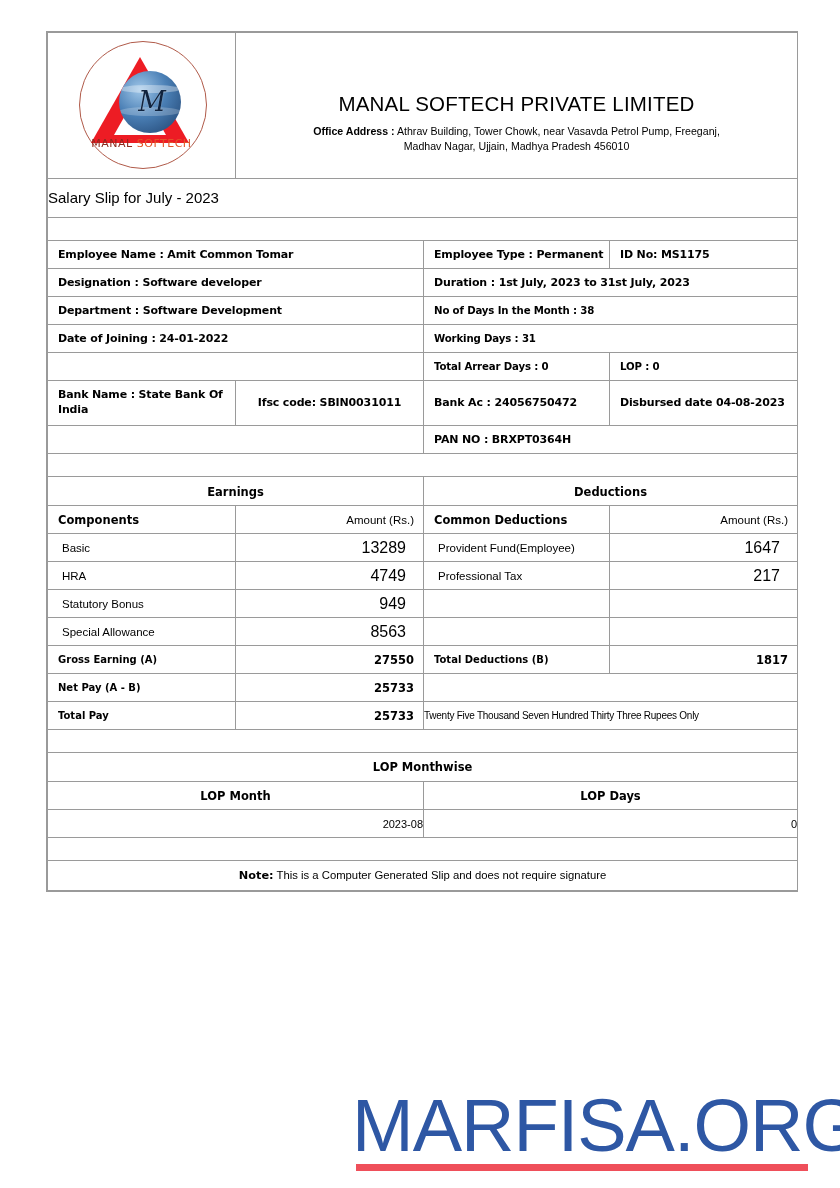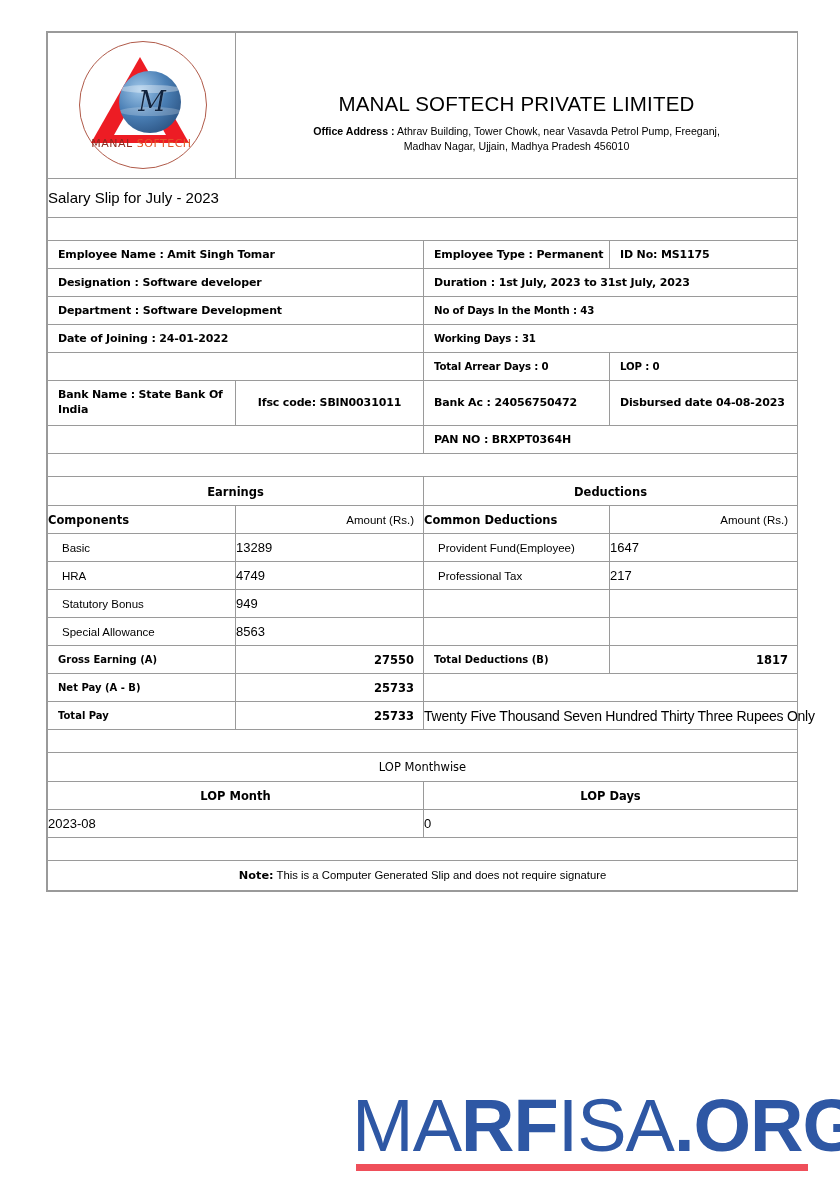--- a/index.html
+++ b/index.html
@@ -106,49 +106,49 @@
   }
   .d .cell.sm{font-size:10.2px;}
   .bank td{height:44px;}
   .bank .cell{white-space:normal;line-height:1.32;}
   .bank .ctr{text-align:center;padding:0 4px;}
 
   
   .sec td{height:28px;text-align:center;}
   .sec .lbl{font-family:"DejaVu Sans",sans-serif;font-weight:bold;font-size:11.5px;}
   .hdr td{height:27px;}
-  .hdr .l{font-family:"DejaVu Sans",sans-serif;font-weight:bold;font-size:11.5px;}
+  .hdr .l{padding-left:10px;font-family:"DejaVu Sans",sans-serif;font-weight:bold;font-size:11.5px;}
   .hdr .r{padding-right:9px;text-align:right;font-size:11.5px;}
   .row td{height:27px;}
   .row .l{padding-left:14px;font-size:11.5px;}
-  .row .r{padding-right:6px;font-size:13px;}
+  .row .r{padding-right:17px;text-align:right;font-size:16px;}
   .row.tot .l{padding-left:10px;font-family:"DejaVu Sans",sans-serif;font-weight:bold;font-size:10px;}
   .row.tot .r{padding-right:9px;text-align:right;font-family:"DejaVu Sans",sans-serif;font-weight:bold;font-size:11.5px;}
-  .words{padding-left:5px;font-size:14px;white-space:nowrap;letter-spacing:-.25px;}
-
-  
-  .lop-title td{height:28px;text-align:center;font-family:"DejaVu Sans",sans-serif;font-weight:normal;font-size:11.5px;}
+  .words{padding-left:5px;font-size:10px;white-space:nowrap;letter-spacing:-.25px;}
+
+  
+  .lop-title td{height:28px;text-align:center;font-family:"DejaVu Sans",sans-serif;font-weight:bold;font-size:11.5px;}
   .lop-hdr td{height:27px;text-align:center;font-family:"DejaVu Sans",sans-serif;font-weight:bold;font-size:11.5px;}
-  .lop-row td{height:27px;text-align:left;font-size:13px;}
+  .lop-row td{height:27px;text-align:right;font-size:11px;}
   .note-row td{height:29px;text-align:center;font-size:11.3px;}
   .note-row b{font-family:"DejaVu Sans",sans-serif;font-weight:bold;margin-top:44px;}
 
   
   .wm{
     position:absolute;left:352px;top:1090px;width:470px;
   }
   .wm-text{
     font-family:"Liberation Sans", sans-serif;
     font-size:74px;line-height:.96;
     color:#2e57a4;
     letter-spacing:-1px;
     white-space:nowrap;
   }
   .wm-text .thin{font-weight:400;}
-  .wm-text .bold{font-weight:bold;}
+  .wm-text .bold{font-weight:normal;}
   .wm-bar{
     margin-top:3px;margin-left:4px;
     width:452px;height:7px;background:#ef4f5a;
   }
 </style>
 </head>
 <body>
 
 <div class="sheet">
   <table class="grid">
@@ -184,31 +184,31 @@
       <td colspan="4">
         <span class="title-txt">Salary Slip for July - 2023</span>
       </td>
     </tr>
 
     <tr class="spacer">
           <td colspan="4"></td>
         </tr>
 
     <tr class="d">
-      <td colspan="2" class="cell">Employee Name : Amit Singh Tomar</td>
+      <td colspan="2" class="cell">Employee Name : Amit Common Tomar</td>
       <td class="cell">Employee Type : Permanent</td>
       <td class="cell">ID No: MS1175</td>
     </tr>
     <tr class="d">
       <td colspan="2" class="cell">Designation : Software developer</td>
       <td colspan="2" class="cell">Duration :  1st July, 2023 to 31st July, 2023</td>
     </tr>
     <tr class="d">
       <td colspan="2" class="cell">Department : Software Development</td>
-      <td colspan="2" class="cell sm">No of Days In the Month : 43</td>
+      <td colspan="2" class="cell sm">No of Days In the Month : 38</td>
     </tr>
     <tr class="d">
       <td colspan="2" class="cell">Date of Joining : 24-01-2022</td>
       <td colspan="2" class="cell sm">Working Days : 31</td>
     </tr>
 
     <tr class="d">
       <td colspan="2" class="cell"></td>
       <td class="cell sm">Total Arrear Days : 0</td>
       <td class="cell sm">LOP : 0</td>

